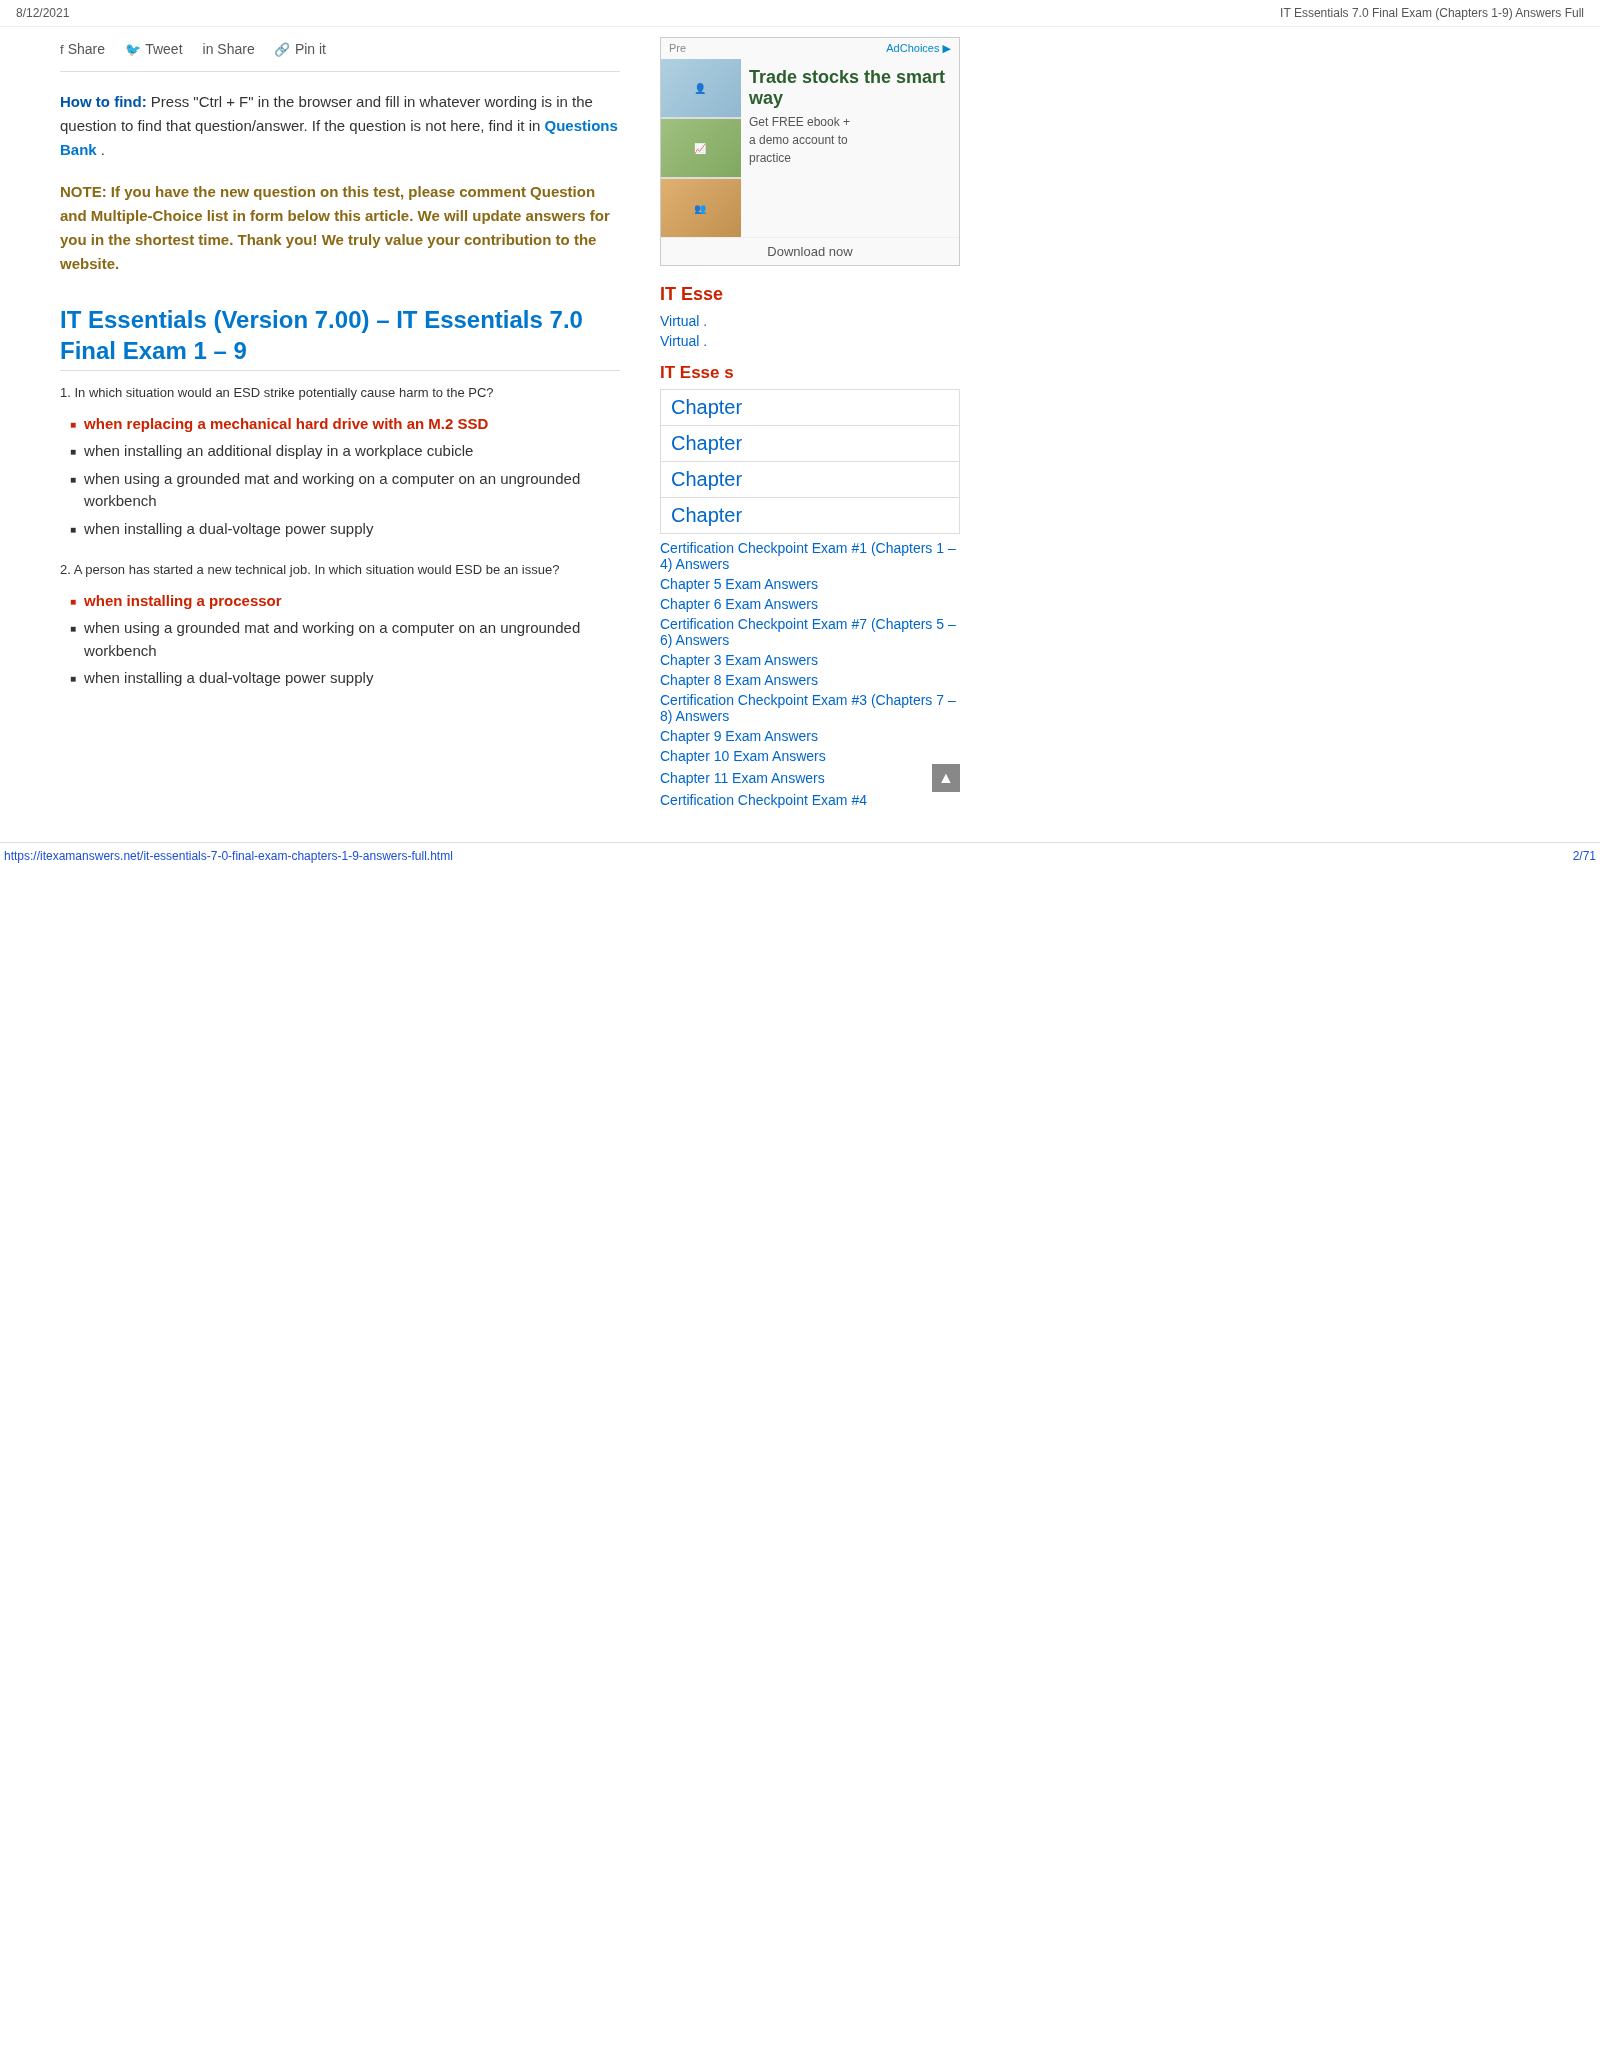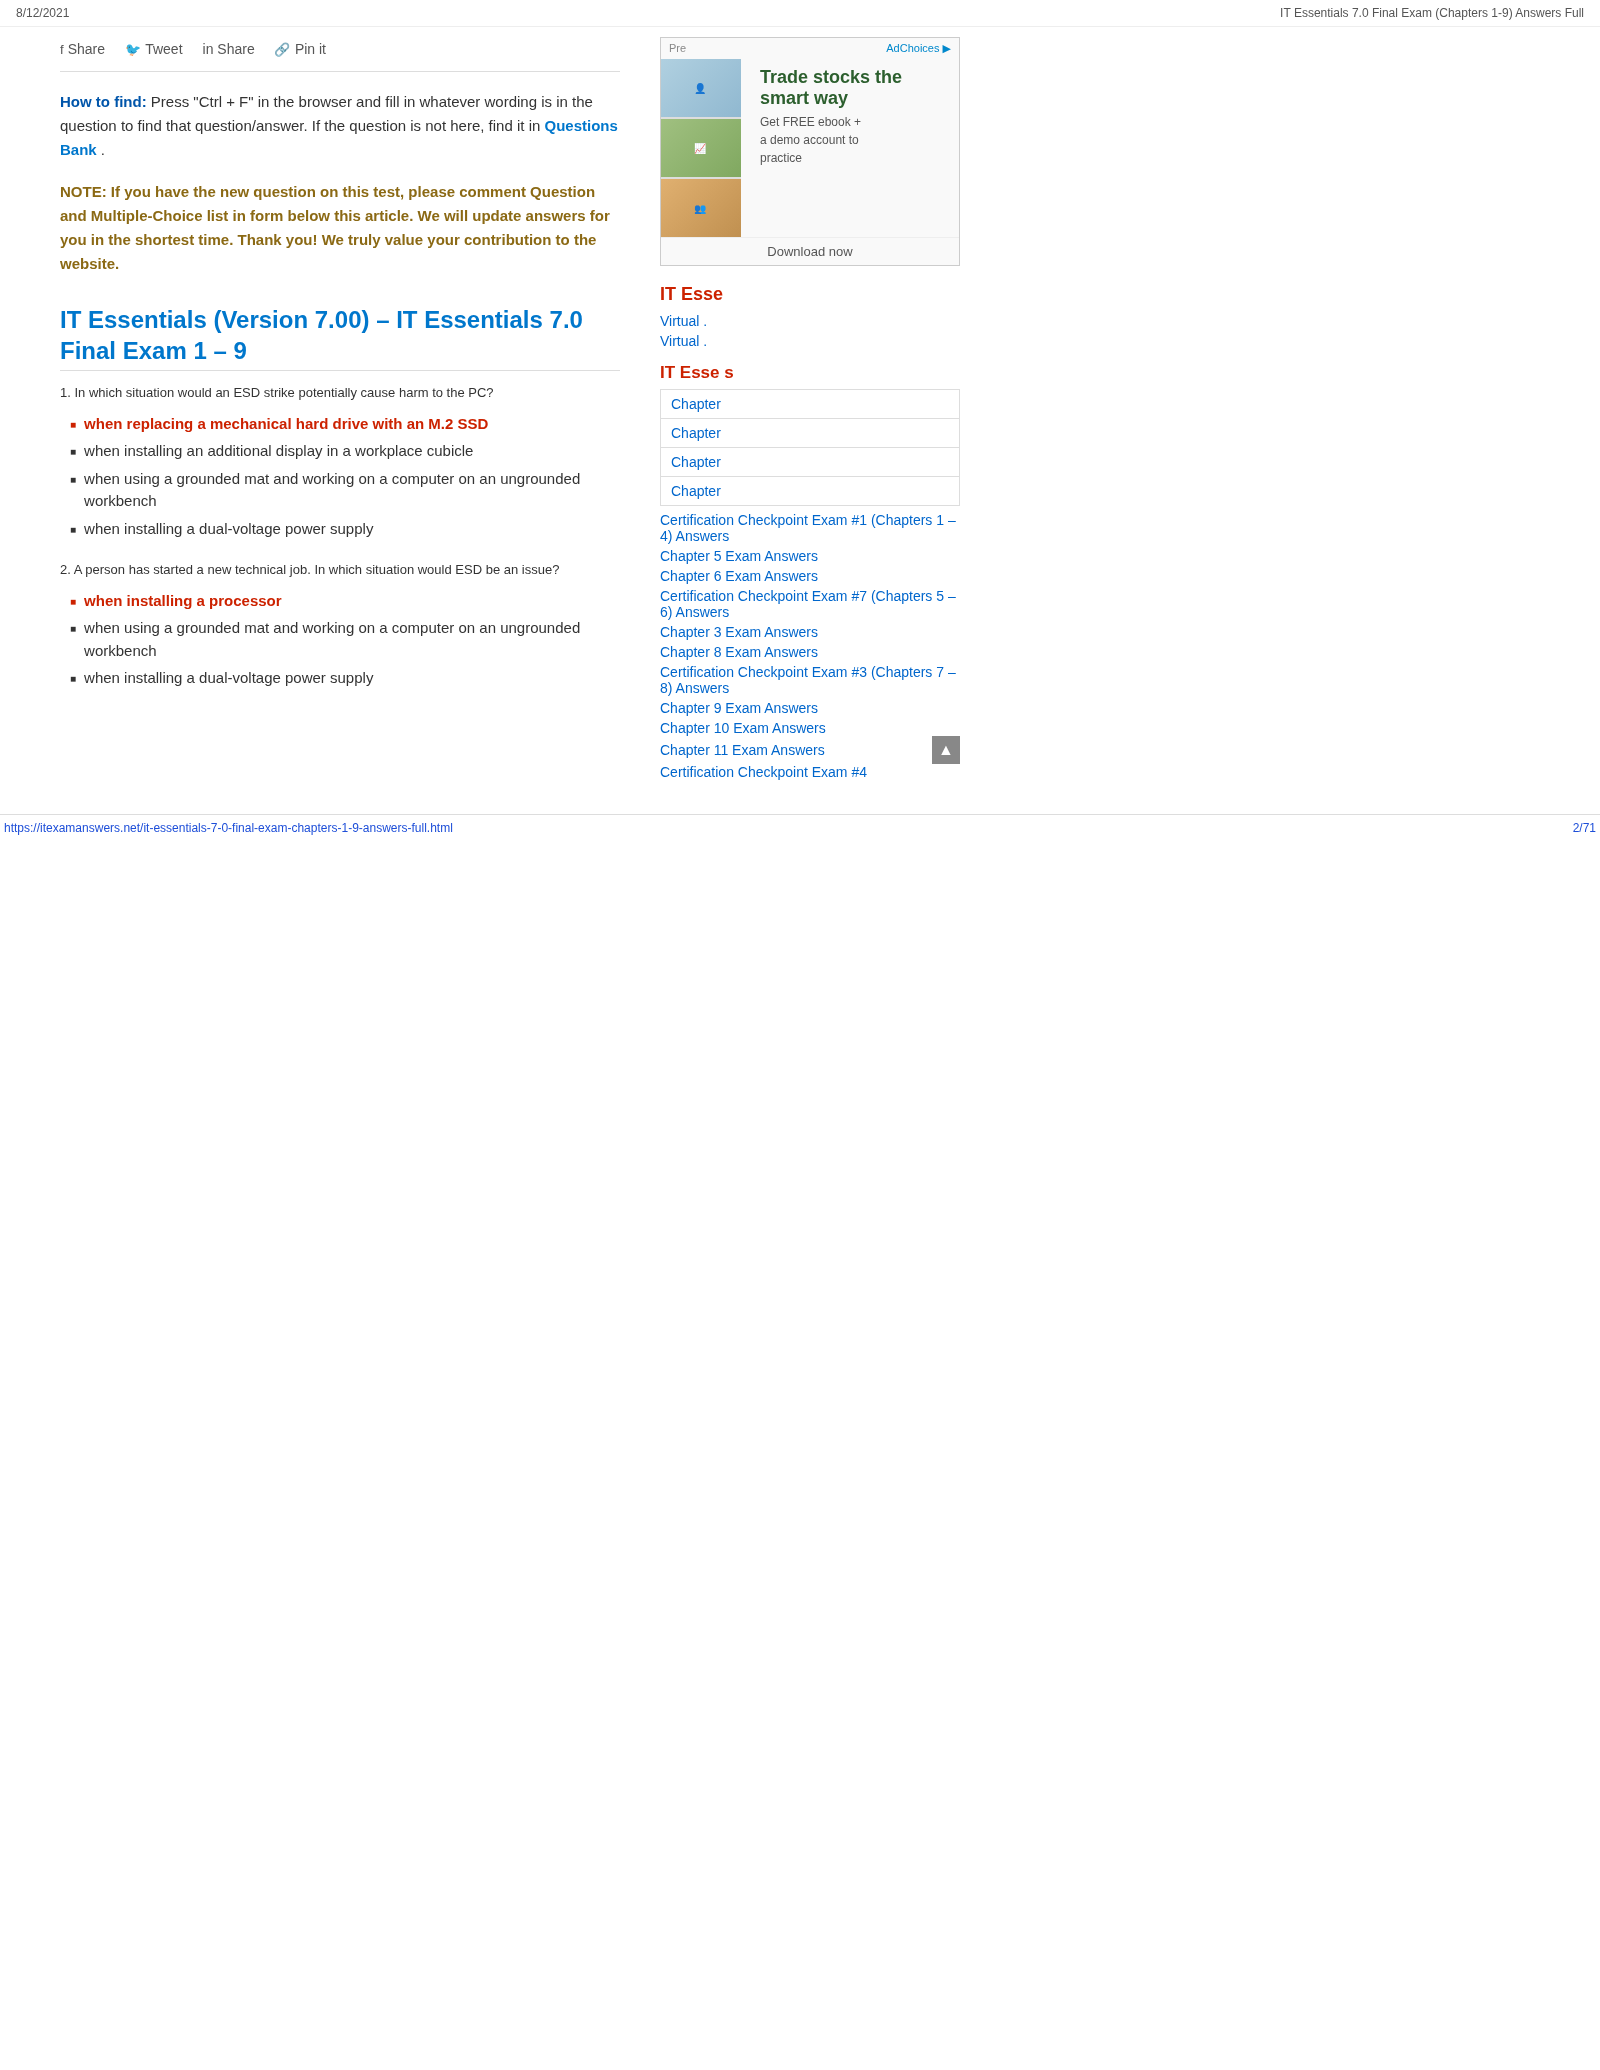--- a/index.html
+++ b/index.html
@@ -69,21 +69,21 @@
       display: flex;
       align-items: center;
       justify-content: center;
       font-size: 10px;
       color: #fff;
     }
     .ad-img-placeholder.green { background: linear-gradient(135deg, #a0c080 0%, #80a860 100%); }
     .ad-img-placeholder.orange { background: linear-gradient(135deg, #e0b070 0%, #c09050 100%); }
     .ad-text-area {
       flex: 1;
-      padding: 8px 19px;
+      padding: 8px 8px;
       font-size: 13px;
     }
     .ad-pre-label {
       display: flex;
       justify-content: space-between;
       font-size: 11px;
       color: #888;
       padding: 4px 8px;
     }
     .ad-pre-label .ad-choices {
@@ -215,21 +215,21 @@
     }
 
     .sidebar-table {
       width: 100%;
       border-collapse: collapse;
       margin-bottom: 6px;
     }
     .sidebar-table td {
       border: 1px solid #ddd;
       padding: 6px 10px;
-      font-size: 14px;
+      font-size: 20px;
       color: #0066cc;
     }
     .sidebar-table td a {
       color: #0066cc;
       text-decoration: none;
     }
     .sidebar-table td.chapter-label {
       color: #0066cc;
     }
 

